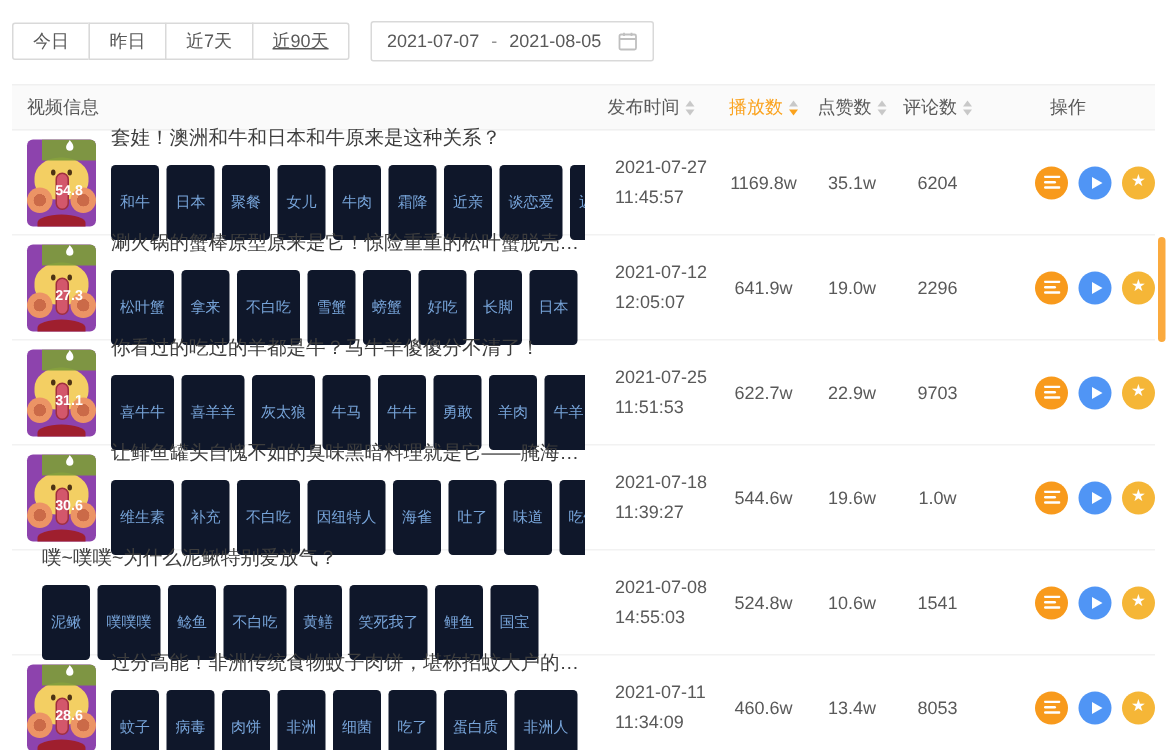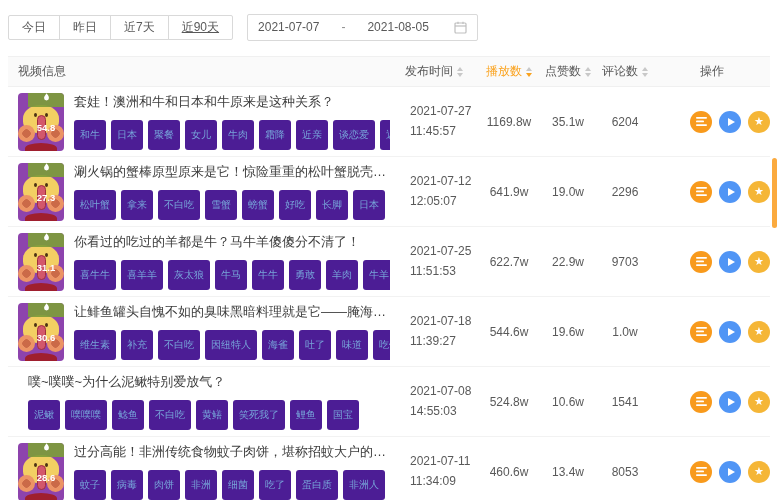--- a/index.html
+++ b/index.html
@@ -14,21 +14,21 @@
   .btn-group { display:flex; }
   .qbtn {
     height:25px; padding:0 13px; font-size:12px; color:#595959; background:#fff;
     border:1px solid #d9d9d9; margin-left:-1px; cursor:pointer; position:relative;
     font-family:inherit;
   }
   .qbtn:first-child { margin-left:0; border-radius:2px 0 0 2px; }
   .qbtn:last-child { border-radius:0 2px 2px 0;text-decoration:underline; }
   .qbtn.active { background:#fcd792; border-color:#f0ad51; color:#de8c1e; z-index:2; }
   .date-picker {
-    display:flex; align-items:center; gap:19px; height:27px; padding:0 10px;
+    display:flex; align-items:center; gap:5px; height:27px; padding:0 10px;
     border:1px solid #d9d9d9; border-radius:2px; font-size:12px; color:#595959;
     cursor:pointer; background:#fff;
   }
   .date-picker .sep { margin:0 3px; color:#8c8c8c; }
   .cal-icon { display:flex; margin-left:6px; }
   
   .table { margin:10px 8px; }
   .thead {
     display:flex; align-items:center; height:31px; background:#fafafa;
     border-top:1px solid #f0f0f0; border-bottom:1px solid #f0f0f0;
@@ -69,21 +69,21 @@
     font-size:9.5px; font-weight:bold; z-index:2;flex-direction:column;
   }
   .badge svg { flex-shrink:0; }
   .meta { margin-left:10px; min-width:0; flex:1; }
   .title {
     font-size:13px; color:#3d3d3d; white-space:nowrap; overflow:hidden;
     text-overflow:ellipsis; cursor:pointer;
   }
   .tags { display:flex; gap:5px; margin-top:9px; overflow:hidden; }
   .tag {
-    background:#4c1d95; color:#77a4d9; font-size:10px; padding:8px 6px;
+    background:#0f172a; color:#77a4d9; font-size:10px; padding:18px 6px;
     border-radius:3px; white-space:nowrap; flex-shrink:0; cursor:pointer;
   }
   .pub { padding-left:20px; line-height:1.6; }
   .val { text-align:center; }
   .row .col-ops { display:flex; align-items:center; gap:7px; padding-left:36px; }
   .op {
     width:22px; height:22px; border-radius:50%; border:none; display:flex;
     align-items:center; justify-content:center; color:#fff; cursor:pointer; flex-shrink:0;
   }
   .op-data { background:#f89a1c; }

